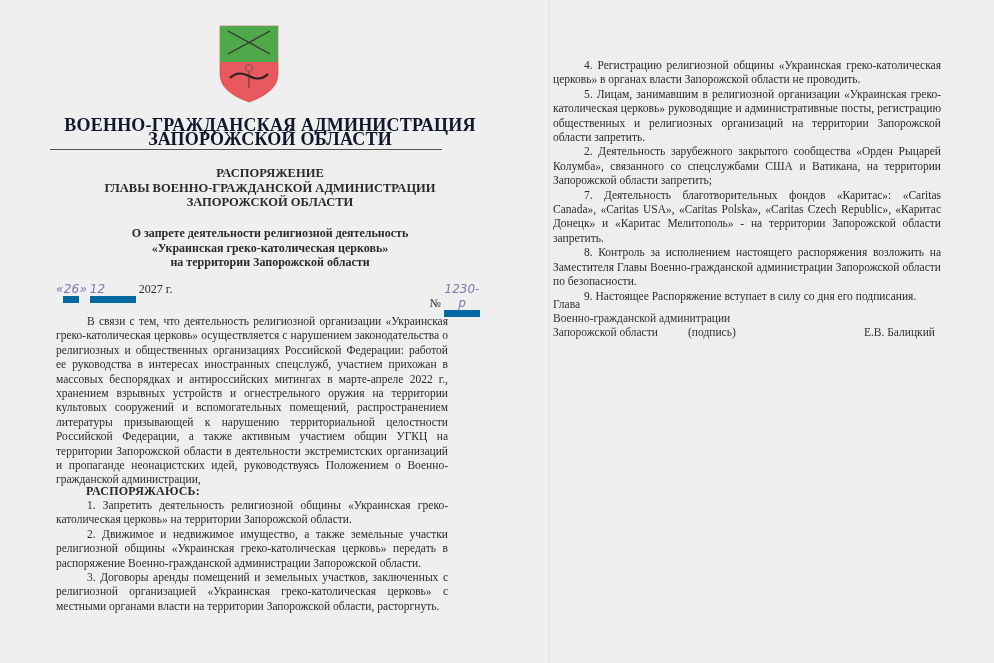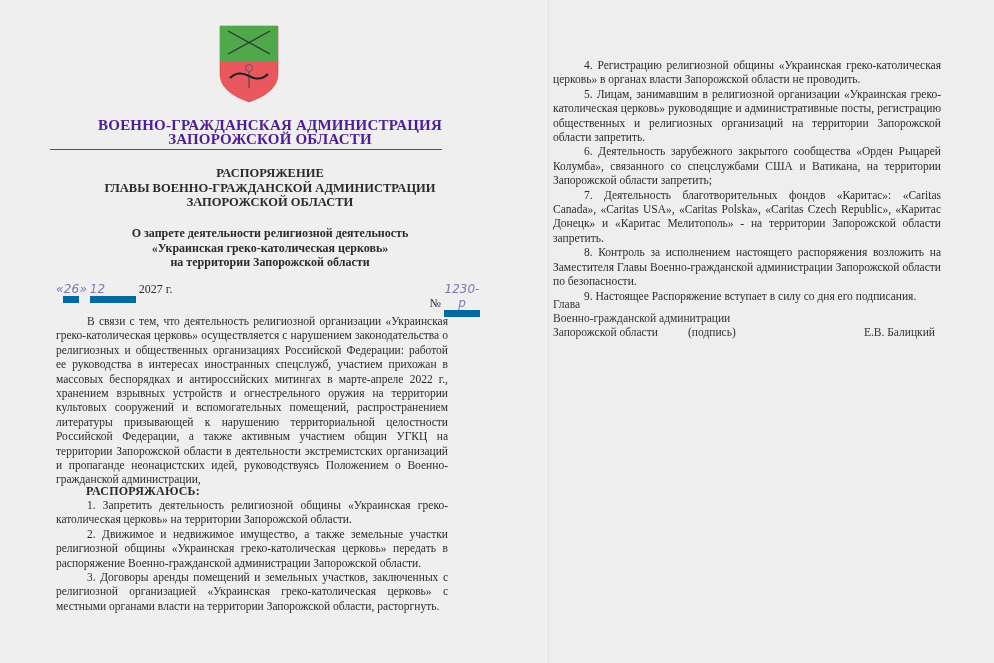--- a/index.html
+++ b/index.html
@@ -8,21 +8,21 @@
     background:#eeeeee;
     font-family:"Liberation Serif", serif;
     color:#2a2a2a;
     position:relative;
   }
   .page-left { position:absolute; left:0; top:0; width:548px; height:663px; background:#efefef; }
   .page-right { position:absolute; left:548px; top:0; width:446px; height:663px; background:#eeeeee; border-left:1px solid #e4e4e4; }
 
   .emblem { position:absolute; left:218px; top:24px; width:62px; height:80px; }
 
-  .org-title { position:absolute; left:50px; width:440px; top:118px; text-align:center; font-weight:bold; font-size:15px; line-height:14px; letter-spacing:0.2px; color:#4c1d95; }
+  .org-title { position:absolute; left:50px; width:440px; top:118px; text-align:center; font-weight:bold; font-size:18px; line-height:14px; letter-spacing:0.2px; color:#0f172a; }
   .rule { position:absolute; left:50px; top:149px; width:392px; height:0; border-top:1px solid #555; }
 
   .order-title { position:absolute; left:40px; width:460px; top:166px; text-align:center; font-weight:bold; font-size:12.5px; line-height:14.5px; }
   .subject { position:absolute; left:40px; width:460px; top:226px; text-align:center; font-weight:bold; font-size:12px; line-height:14.5px; }
 
   .date-row { position:absolute; left:56px; top:282px; width:424px; height:16px; font-size:12px; }
   .date-row .hand { font-family:"DejaVu Sans", sans-serif; font-style:italic; color:#7a7ab0; font-size:12px; }
   .date-row .u { display:inline-block; border-bottom:7px solid #0369a1; text-align:center; }
   .date-num { position:absolute; right:0; top:0; }
 
@@ -94,21 +94,21 @@
     <p class="para">2. Движимое и недвижимое имущество, а также земельные участки религиозной общины «Украинская греко-католическая церковь» передать в распоряжение Военно-гражданской администрации Запорожской области.</p>
     <p class="para">3. Договоры аренды помещений и земельных участков, заключенных с религиозной организацией «Украинская греко-католическая церковь» с местными органами власти на территории Запорожской области, расторгнуть.</p>
   </div>
 </div>
 
 <div class="page-right"></div>
 
 <div class="right-items body-text">
   <p class="para">4. Регистрацию религиозной общины «Украинская греко-католическая церковь» в органах власти Запорожской области не проводить.</p>
   <p class="para">5. Лицам, занимавшим в религиозной организации «Украинская греко-католическая церковь» руководящие и административные посты, регистрацию общественных и религиозных организаций на территории Запорожской области запретить.</p>
-  <p class="para">6. Деятельность зарубежного закрытого сообщества «Орден Рыцарей Колумба», связанного со спецслужбами США и Ватикана, на территории Запорожской области запретить;</p>
+  <p class="para">2. Деятельность зарубежного закрытого сообщества «Орден Рыцарей Колумба», связанного со спецслужбами США и Ватикана, на территории Запорожской области запретить;</p>
   <p class="para">7. Деятельность благотворительных фондов «Каритас»: «Caritas Canada», «Caritas USA», «Caritas Polska», «Caritas Czech Republic», «Каритас Донецк» и «Каритас Мелитополь» - на территории Запорожской области запретить.</p>
   <p class="para">8. Контроль за исполнением настоящего распоряжения возложить на Заместителя Главы Военно-гражданской администрации Запорожской области по безопасности.</p>
   <p class="para">9. Настоящее Распоряжение вступает в силу со дня его подписания.</p>
 </div>
 
 <div class="sign">
   <div class="row">Глава</div>
   <div class="row">Военно-гражданской админитрации</div>
   <div class="row">
     <span>Запорожской области</span>

